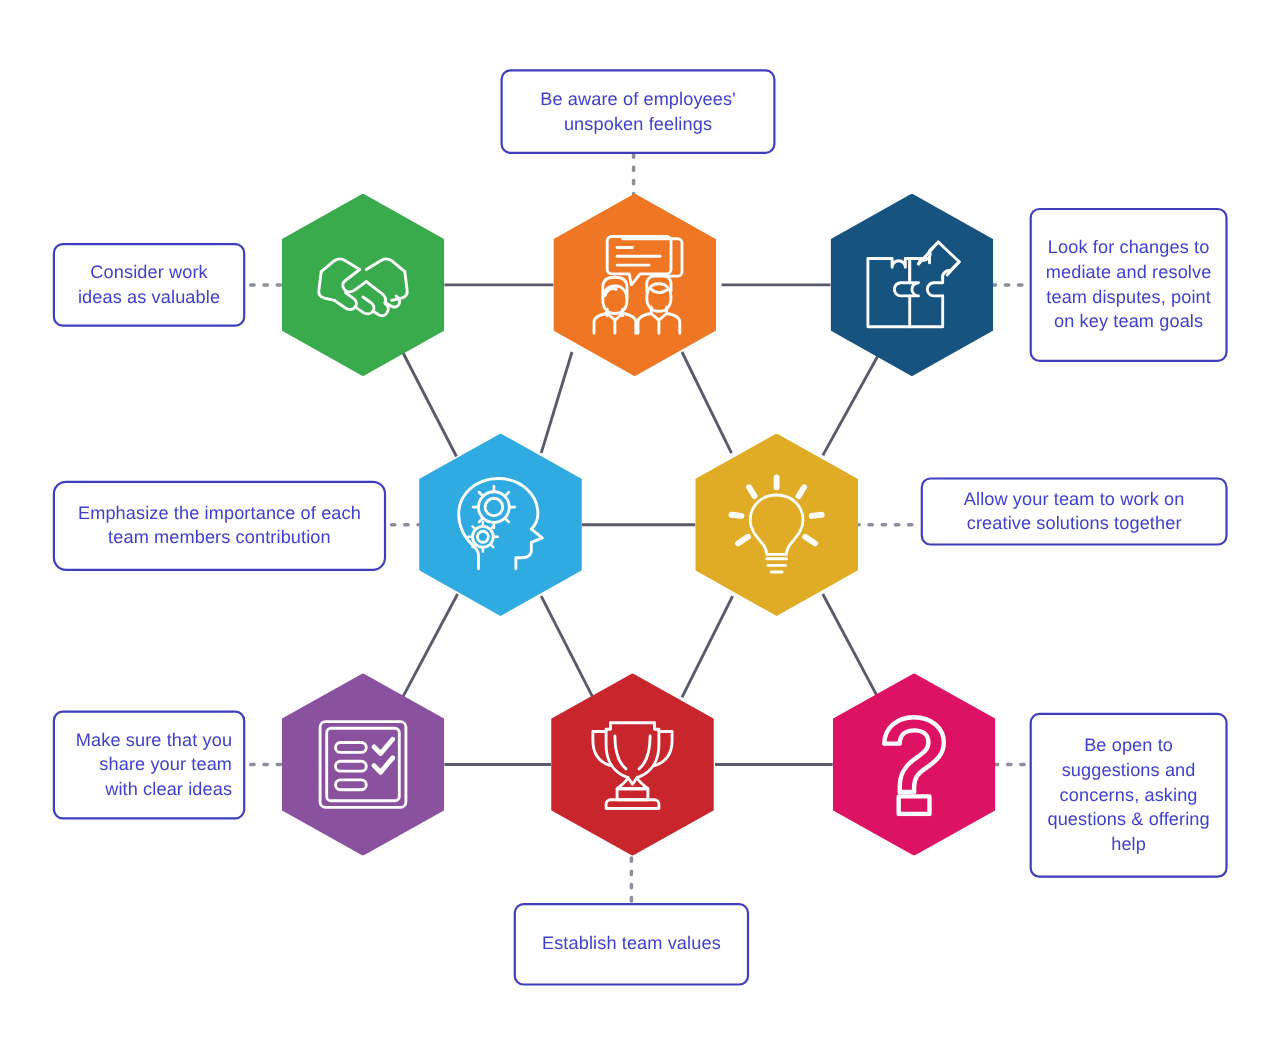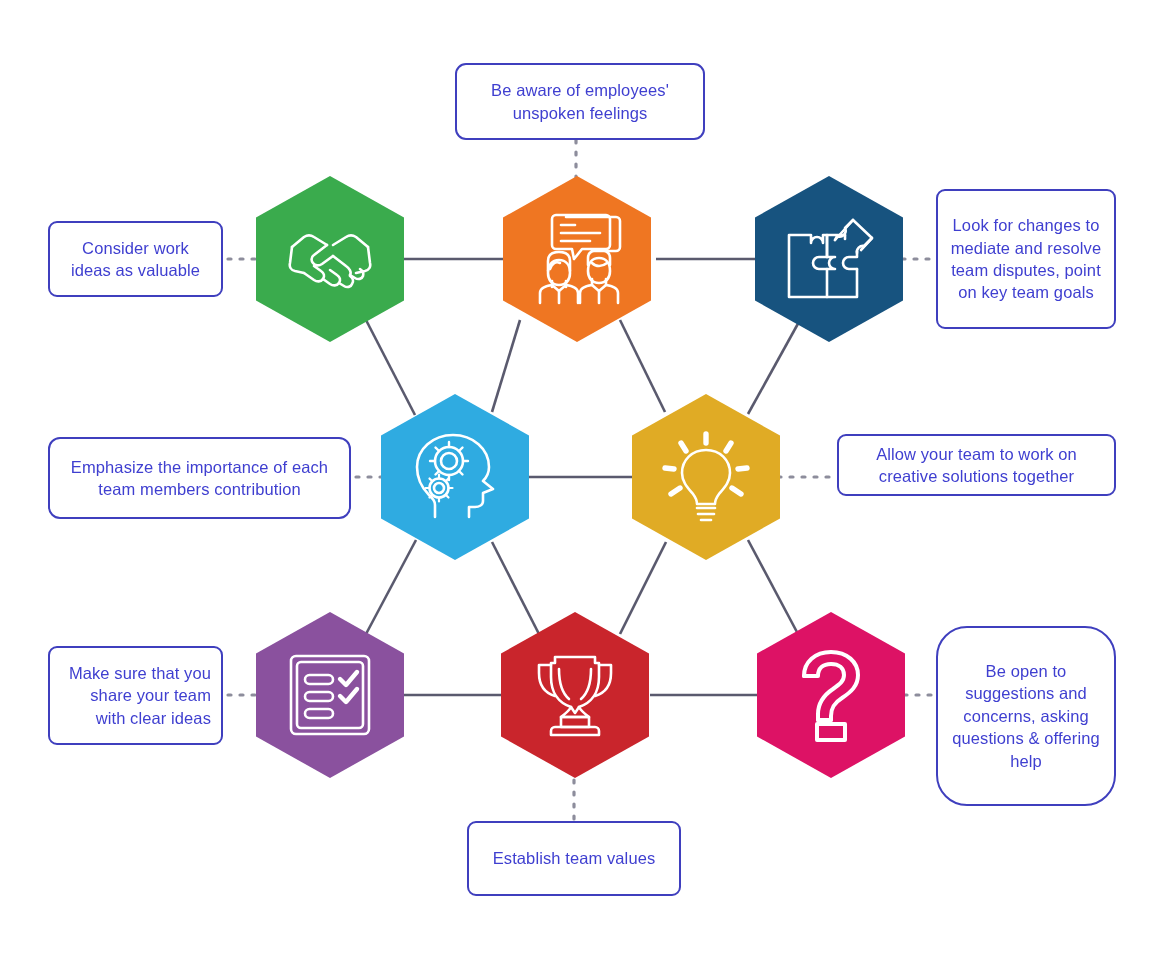--- a/index.html
+++ b/index.html
@@ -243,29 +243,29 @@
     <span>
       <svg width="78" height="94" viewBox="0 0 78 94" fill="none" stroke="#ffffff" stroke-width="4" stroke-linejoin="round" stroke-linecap="round">
         <path d="M12 28 C12 14 23 4 39 4 C55 4 66 14 66 27 C66 38 59 44 50 50 C42 55 39 60 39 68 V72"></path>
         <path d="M12 28 H26 C26 20 31 16 39 16 C47 16 52 20 52 27 C52 33 48 36 41 41 C32 47 26 54 26 66 V72"></path>
         <path d="M26 72 H39"></path>
         <rect x="25" y="76" width="28" height="16"></rect>
       </svg>
     </span>
   </div>
 
-  <div class="callout" style="left:455px; top:63px; width:250px; height:77px;border-radius:11px;">Be aware of employees' unspoken feelings</div>
+  <div class="callout" style="left:455px; top:63px; width:250px; height:77px;">Be aware of employees' unspoken feelings</div>
 
   <div class="callout" style="left:48px; top:221px; width:175px; height:76px;">Consider work ideas as valuable</div>
 
   <div class="callout" style="left:936px; top:189px; width:180px; height:140px;">Look for changes to mediate and resolve team disputes, point on key team goals</div>
 
   <div class="callout wide" style="left:48px; top:437px; width:303px; height:82px;border-radius:12px;">Emphasize the importance of each team members contribution</div>
 
   <div class="callout wide" style="left:837px; top:434px; width:279px; height:62px;">Allow your team to work on creative solutions together</div>
 
   <div class="callout" style="left:48px; top:646px; width:175px; height:99px;text-align:right;">Make sure that you share your team with clear ideas</div>
 
-  <div class="callout" style="left:936px; top:626px; width:180px; height:180px;border-radius:31px;">Be open to suggestions and concerns, asking questions &amp; offering help</div>
+  <div class="callout" style="left:936px; top:648px; width:180px; height:150px;">Be open to suggestions and concerns, asking questions &amp; offering help</div>
 
   <div class="callout" style="left:467px; top:821px; width:214px; height:75px;">Establish team values</div>
 
 </div>
 
 </body></html>

